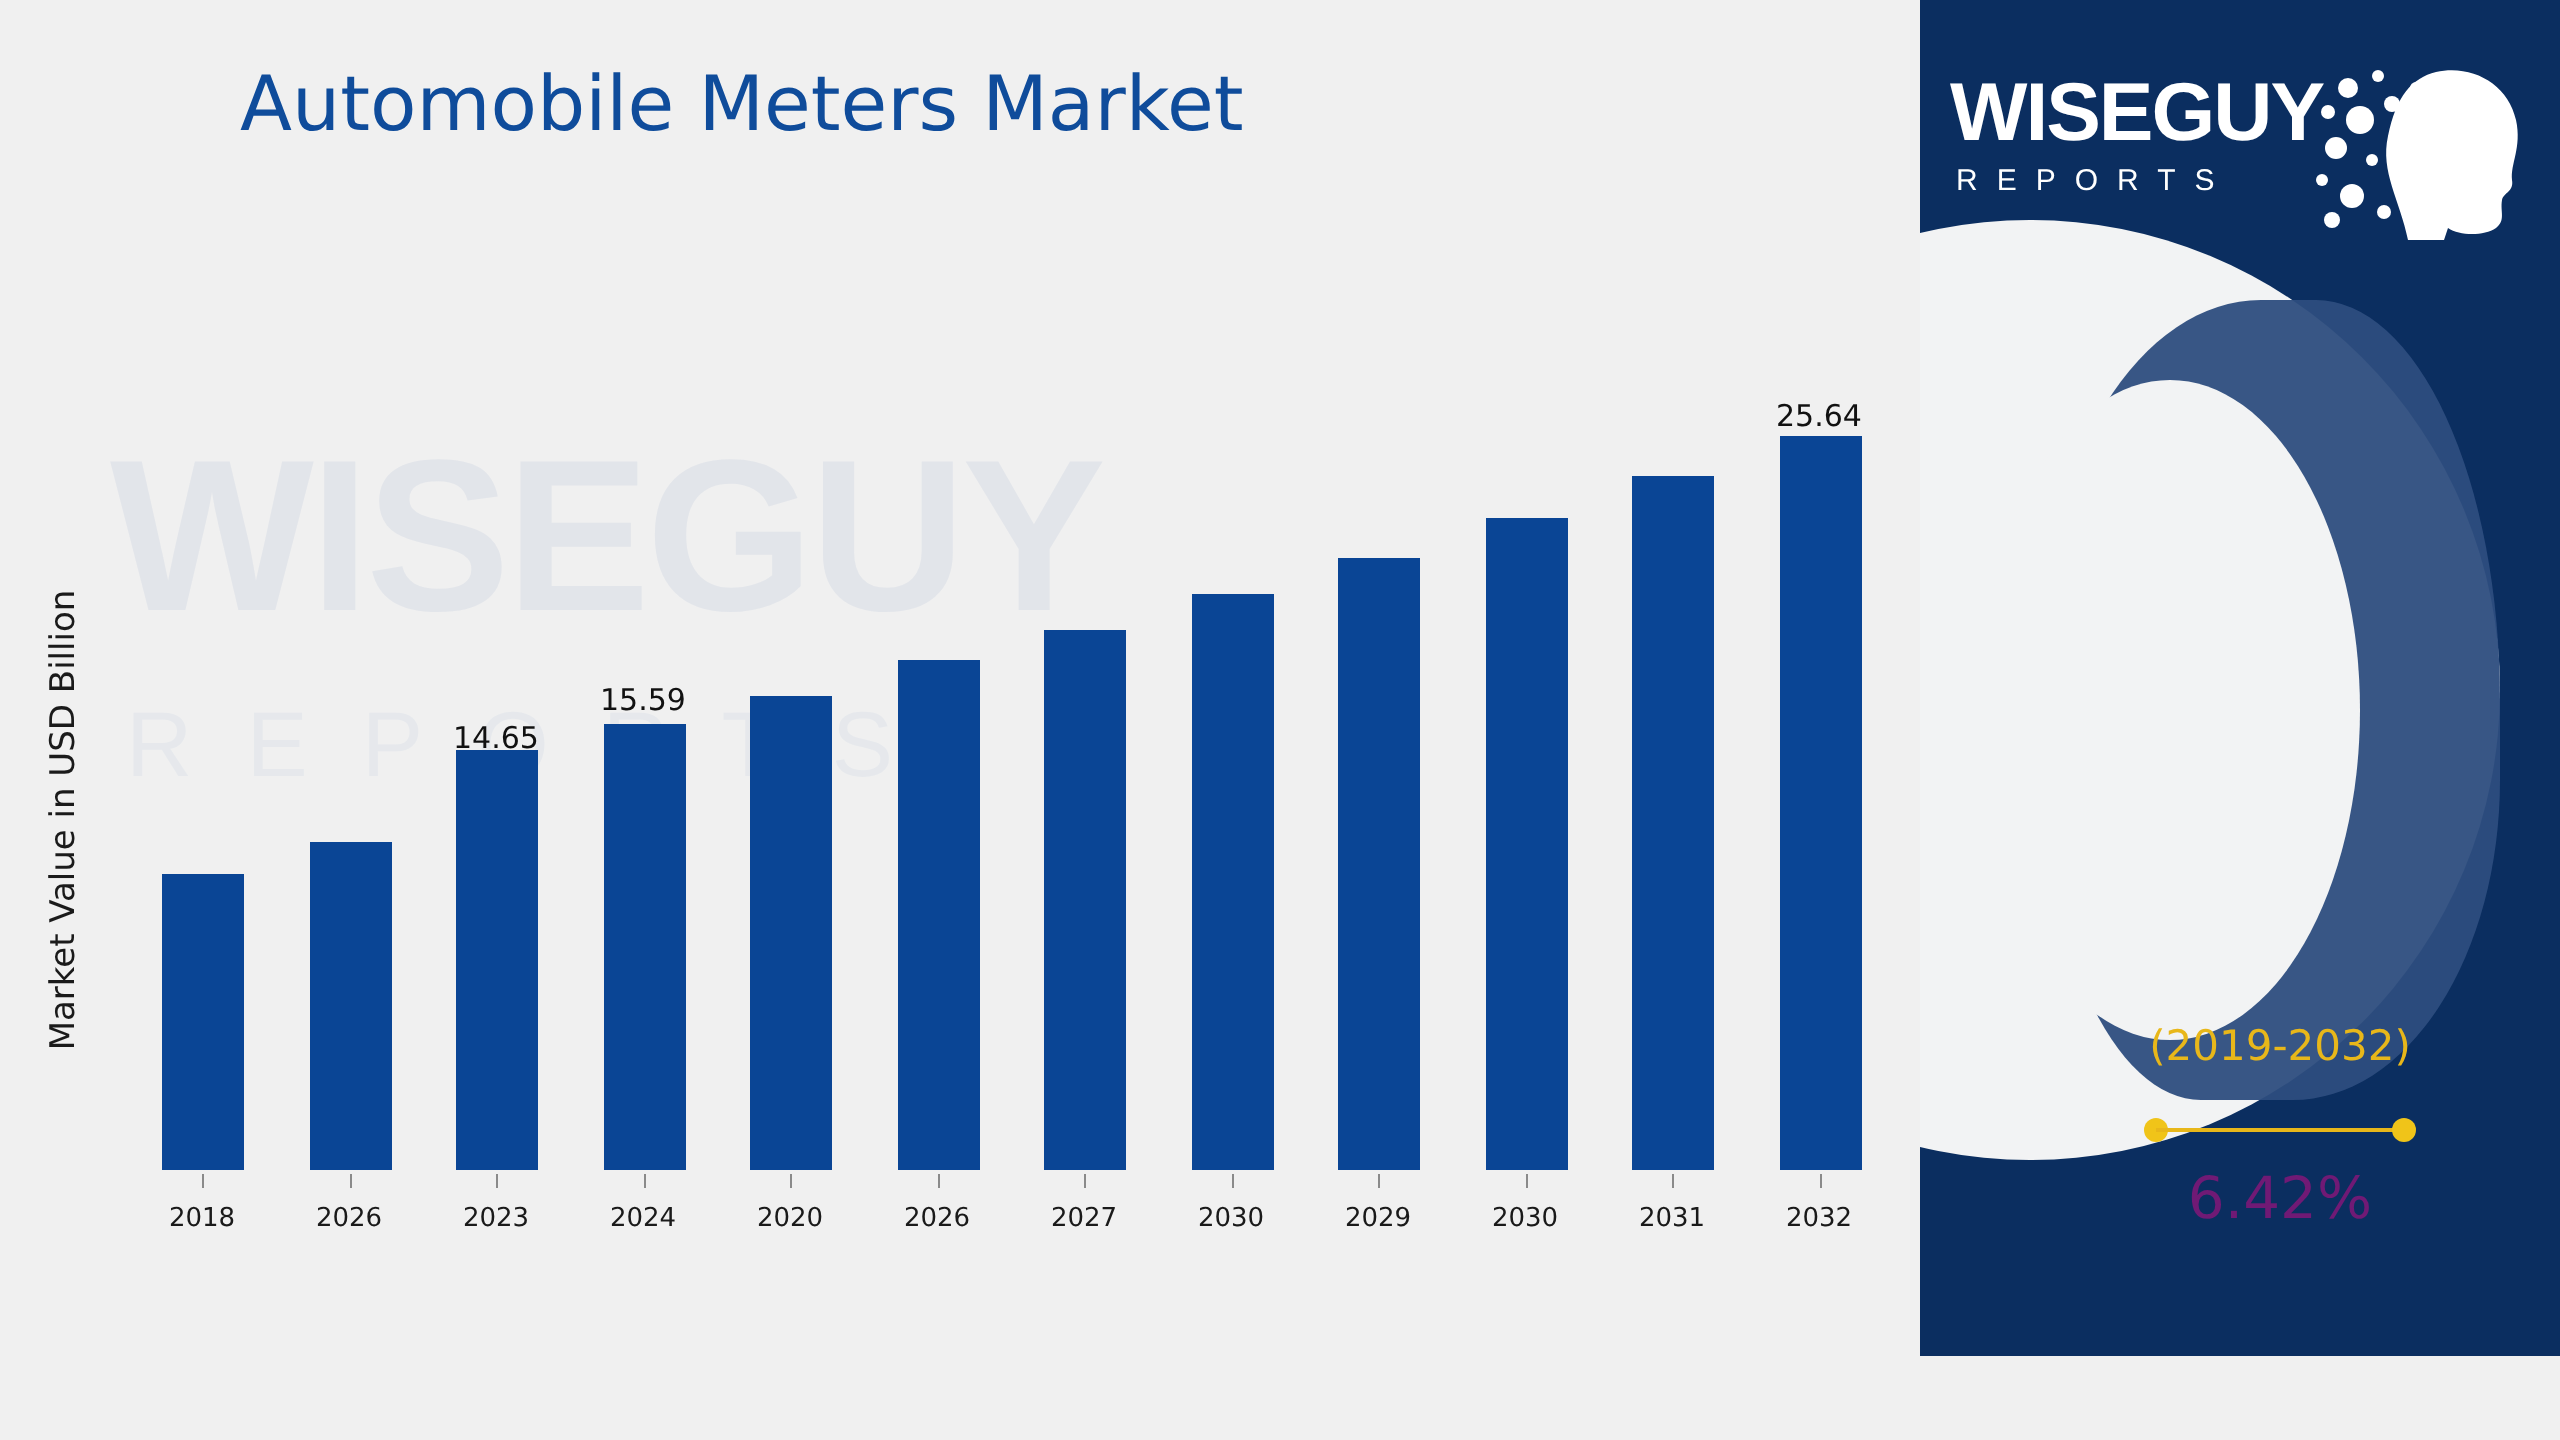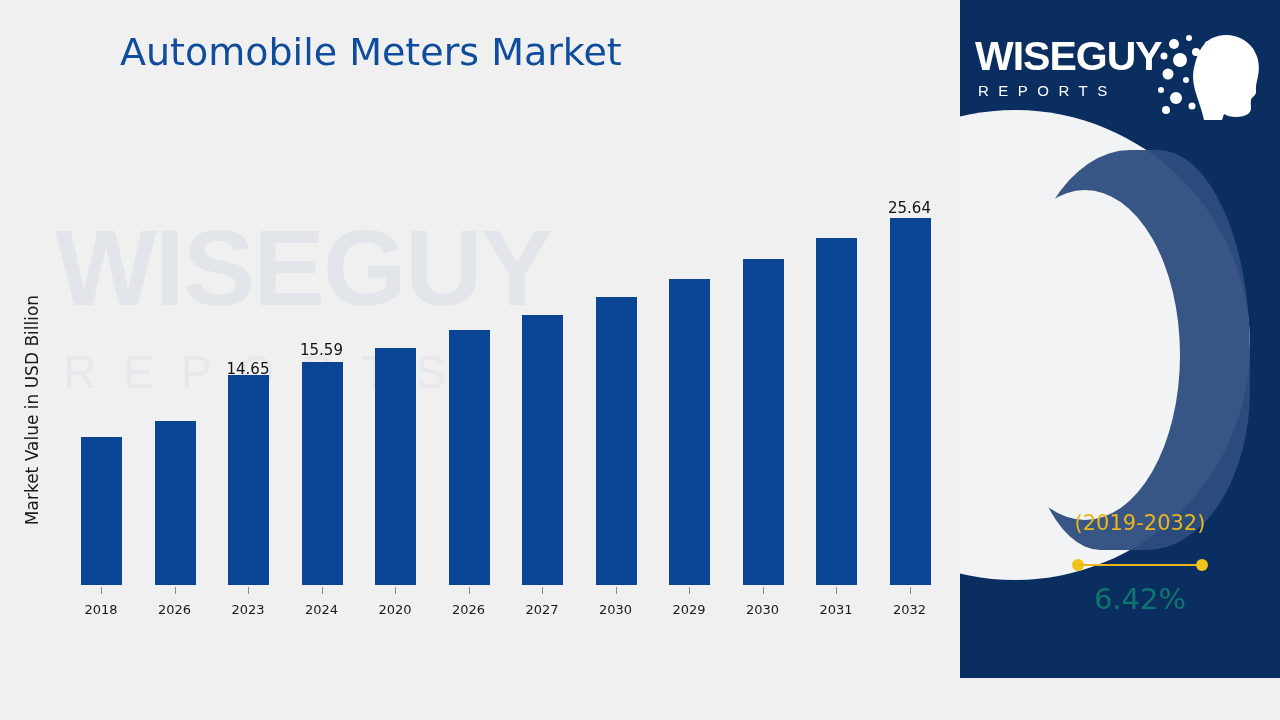--- a/index.html
+++ b/index.html
@@ -64,21 +64,21 @@
   .cagr-rule{ position:relative; height:20px; margin:14px 0 6px 0; }
   .cagr-rule .line{
     position:absolute; left:78px; right:78px; top:9px; height:2px; background:#e8b71a;
   }
   .cagr-rule .dot{
     position:absolute; top:4px; width:12px; height:12px; border-radius:50%;
     background:#f0c419;
   }
   .cagr-rule .dot.left{ left:72px; }
   .cagr-rule .dot.right{ right:72px; }
-  .cagr-value{ font-size:29px; line-height:36px; color:#0f766e; }
+  .cagr-value{ font-size:29px; line-height:36px; color:#701a75; }
 
   
   .footer-bar{
     position:absolute; left:0; top:708px; width:960px; height:12px;
     background:#165c78;
   }
 
   
   .chart-title{
     position:absolute; left:120px; top:30px;

